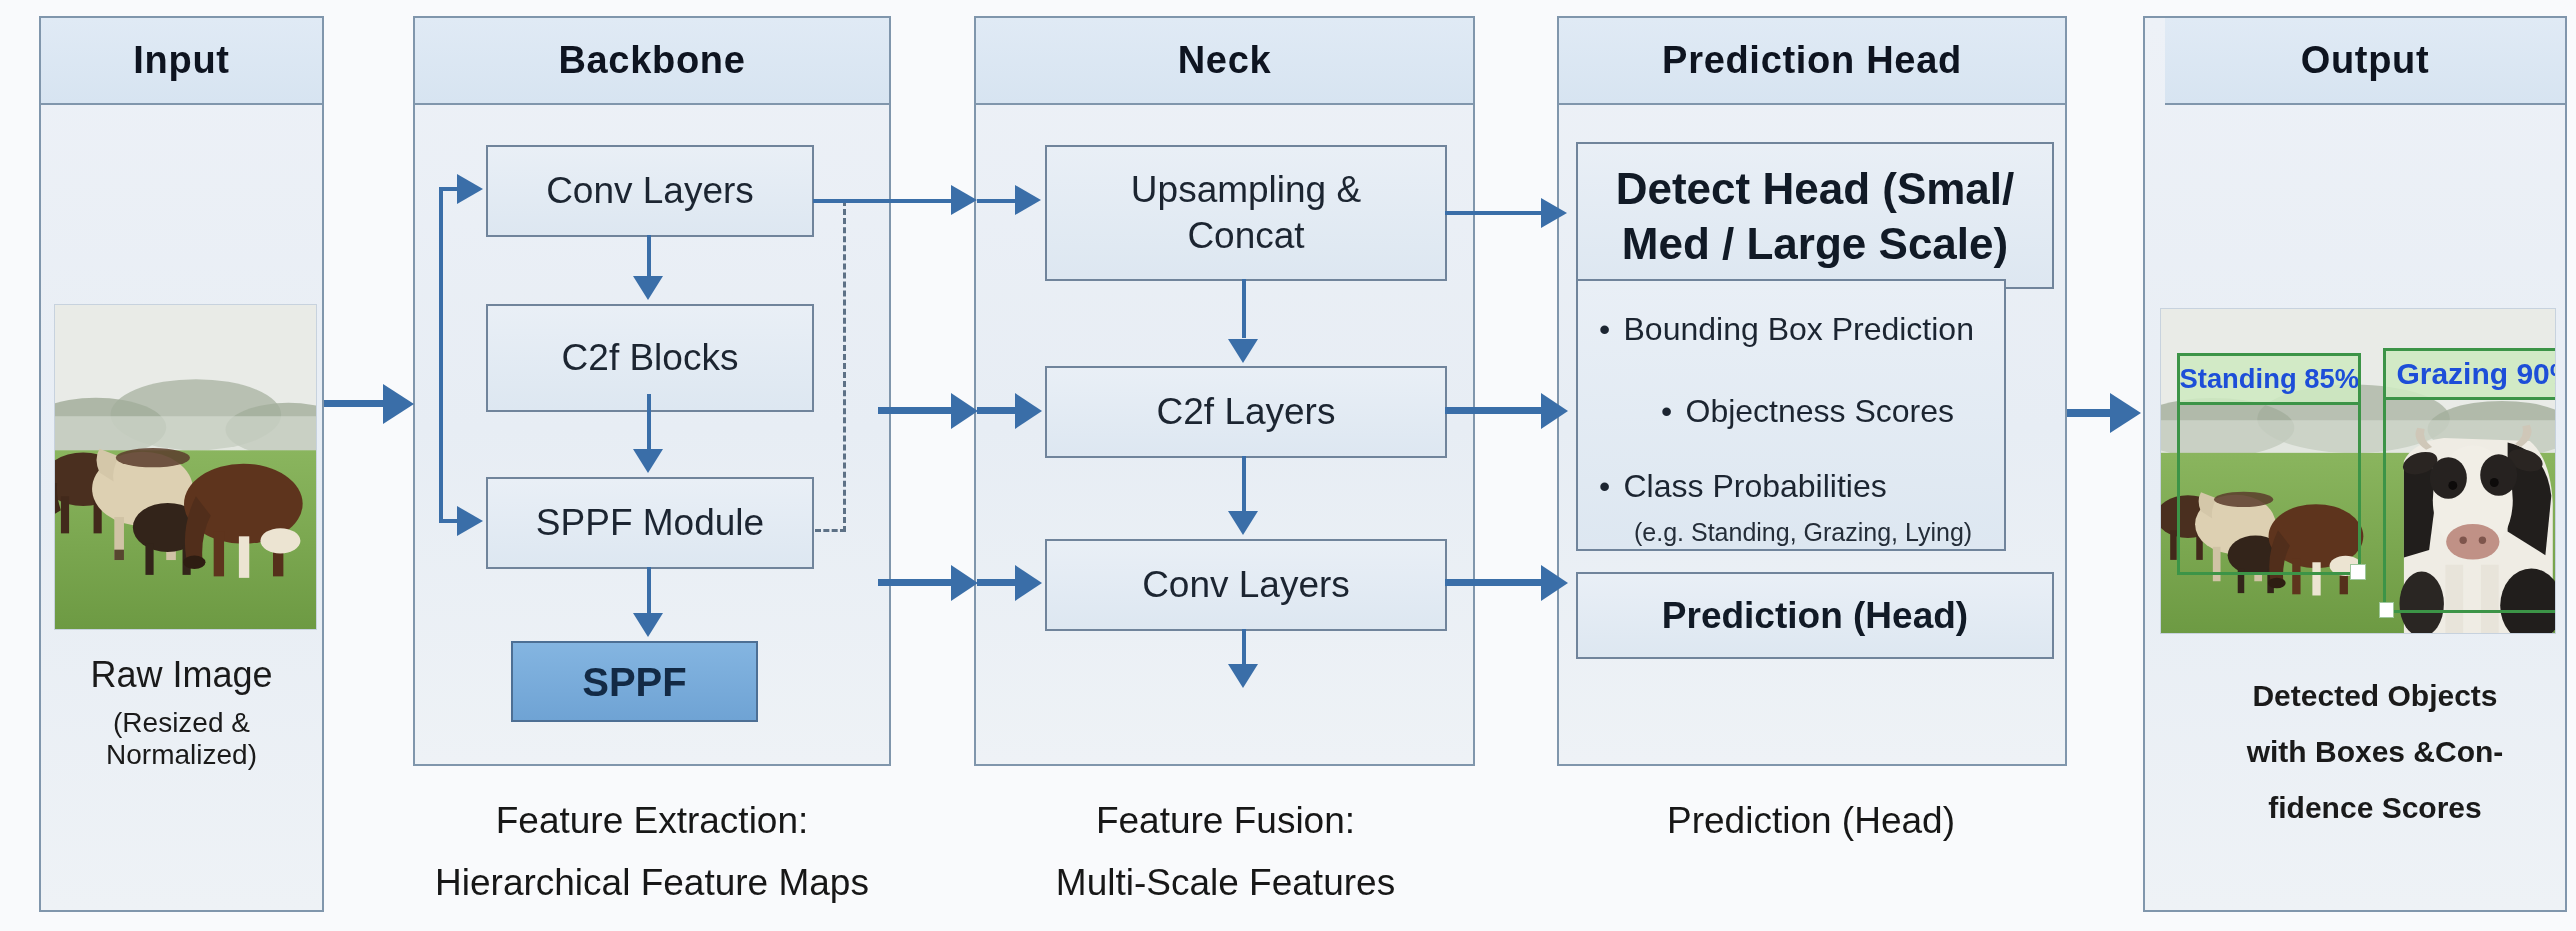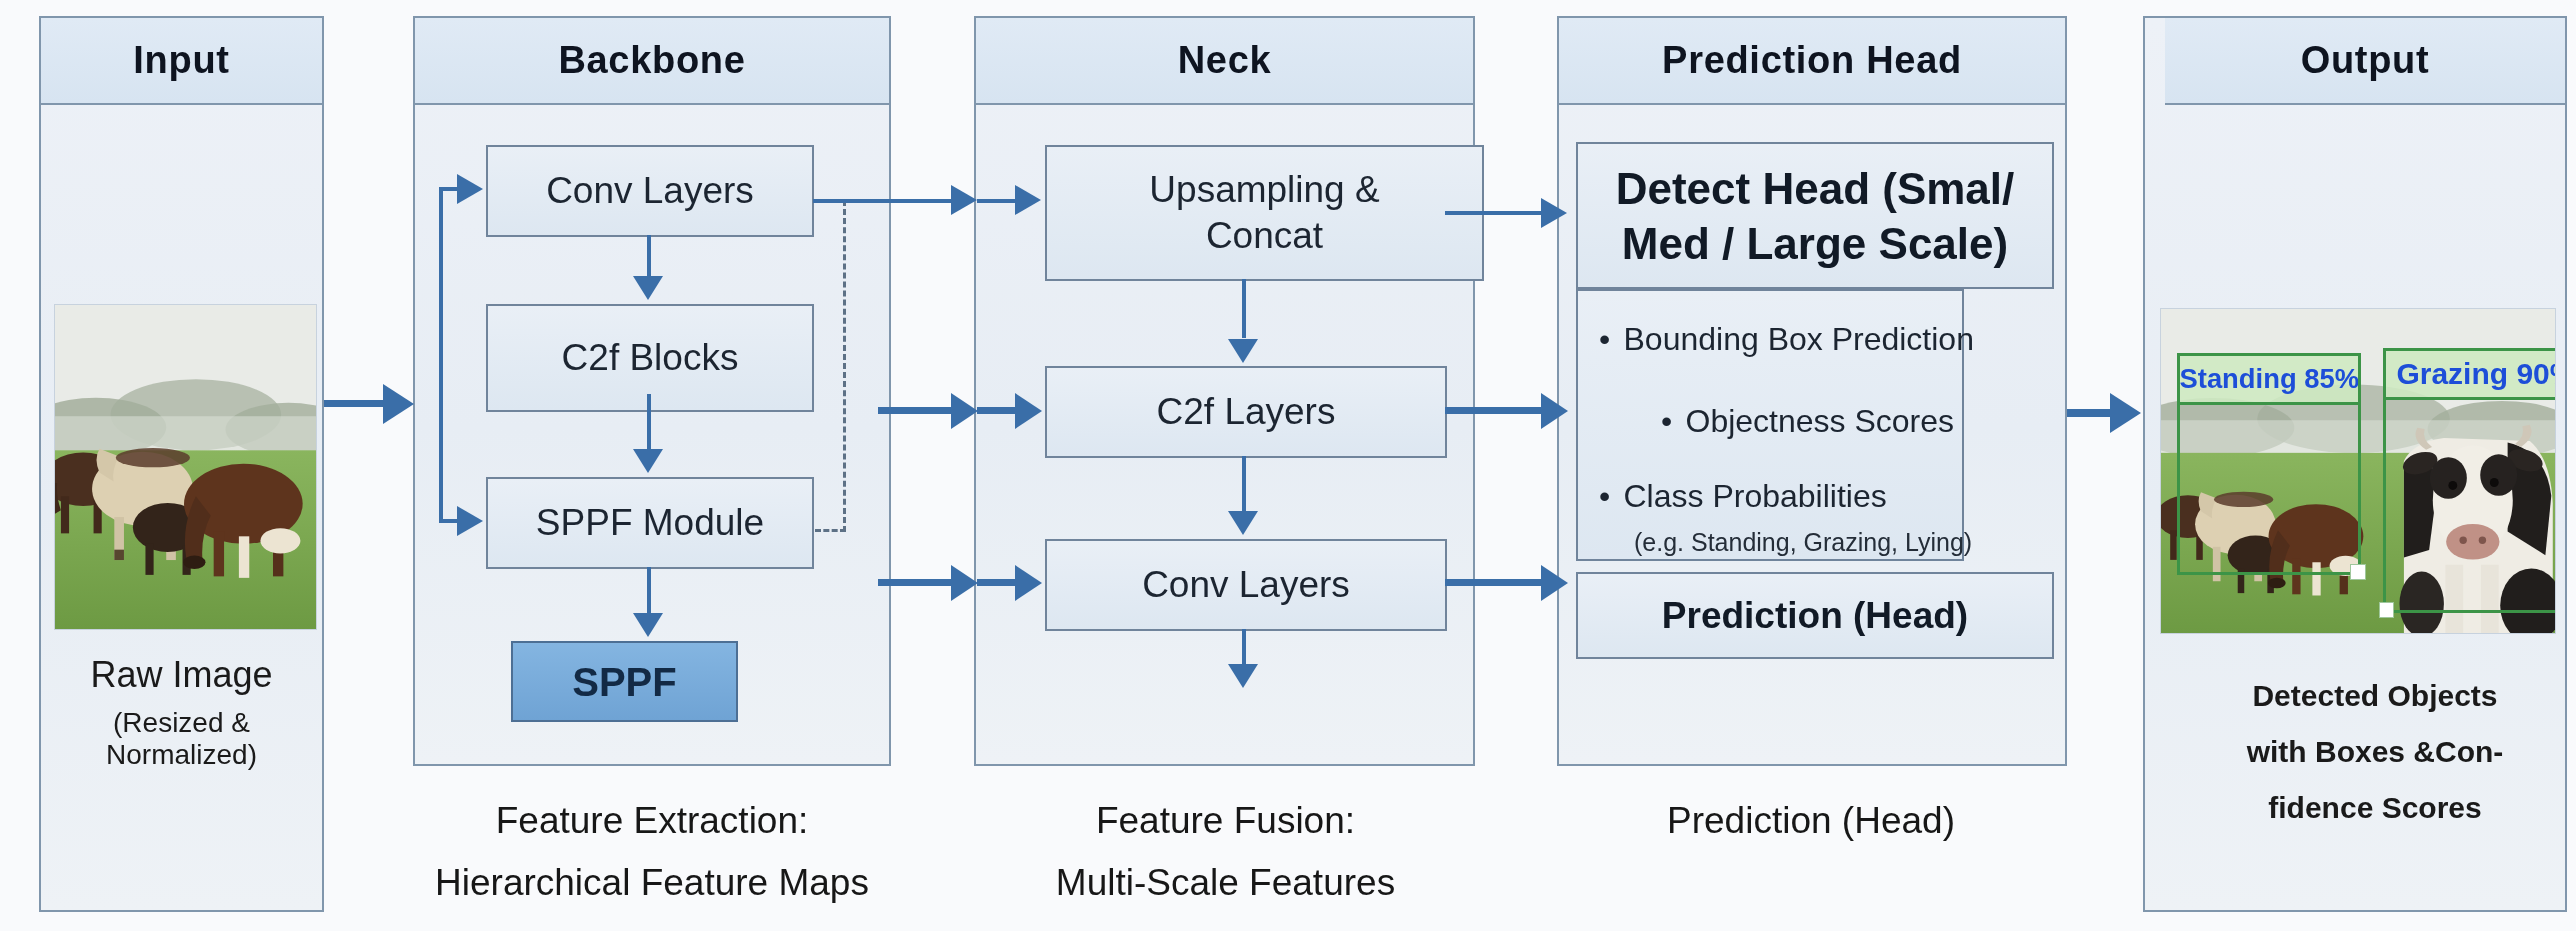--- a/index.html
+++ b/index.html
@@ -110,40 +110,40 @@
     </div>
     <div class="photo-caption" style="top:636px;font-size:36px;">Raw Image</div>
     <div class="photo-caption" style="top:689px;font-size:28px;">(Resized &amp; Normalized)</div>
   </div>
 
   <div class="col" style="left:413px;top:16.3px;width:478px;height:750px;">
     <div class="col-header">Backbone</div>
     <div class="node" style="left:71px;top:127px;width:328px;height:92px;">Conv Layers</div>
     <div class="node" style="left:71px;top:286px;width:328px;height:108px;">C2f Blocks</div>
     <div class="node" style="left:71px;top:459px;width:328px;height:92px;">SPPF Module</div>
-    <div class="node sppf" style="left:96px;top:623px;width:227px;height:81px;">SPPF</div>
+    <div class="node sppf" style="left:96px;top:623px;width:247px;height:81px;">SPPF</div>
   </div>
 
   <div class="col" style="left:974px;top:16.3px;width:501px;height:750px;">
     <div class="col-header">Neck</div>
-    <div class="node" style="left:69px;top:127px;width:439px;height:136px;">
+    <div class="node" style="left:69px;top:127px;width:402px;height:136px;">
       <span><span>Upsampling &amp;</span><br>
       <span>Concat</span></span>
     </div>
     <div class="node" style="left:69px;top:348px;width:402px;height:92px;">C2f Layers</div>
     <div class="node" style="left:69px;top:521px;width:402px;height:92px;">Conv Layers</div>
   </div>
 
   <div class="col" style="left:1557px;top:16.3px;width:510px;height:750px;">
     <div class="col-header">Prediction Head</div>
     <div class="node bold" style="left:17px;top:124px;width:478px;height:147px;font-size:44px;">
       <span><span>Detect Head (Smal/</span><br>
       <span>Med / Large Scale)</span></span>
     </div>
-    <div class="node" style="left:17px;top:271px;width:388px;height:272px;">
+    <div class="node" style="left:17px;top:261px;width:430px;height:272px;">
       <div class="bullet" style="left:21px;top:28px;">Bounding Box Prediction</div>
       <div class="bullet" style="left:83px;top:110px;">Objectness Scores</div>
       <div class="bullet" style="left:21px;top:185px;">Class Probabilities</div>
       <div class="bullet-note" style="left:56px;top:236px;">(e.g. Standing, Grazing, Lying)</div>
     </div>
     <div class="node bold" style="left:17px;top:554px;width:478px;height:87px;font-size:37px;">Prediction (Head)</div>
   </div>
 
   <div class="col" style="left:2143px;top:16.3px;width:424px;height:896px;padding-left:20px;">
     <div class="col-header">Output</div>

